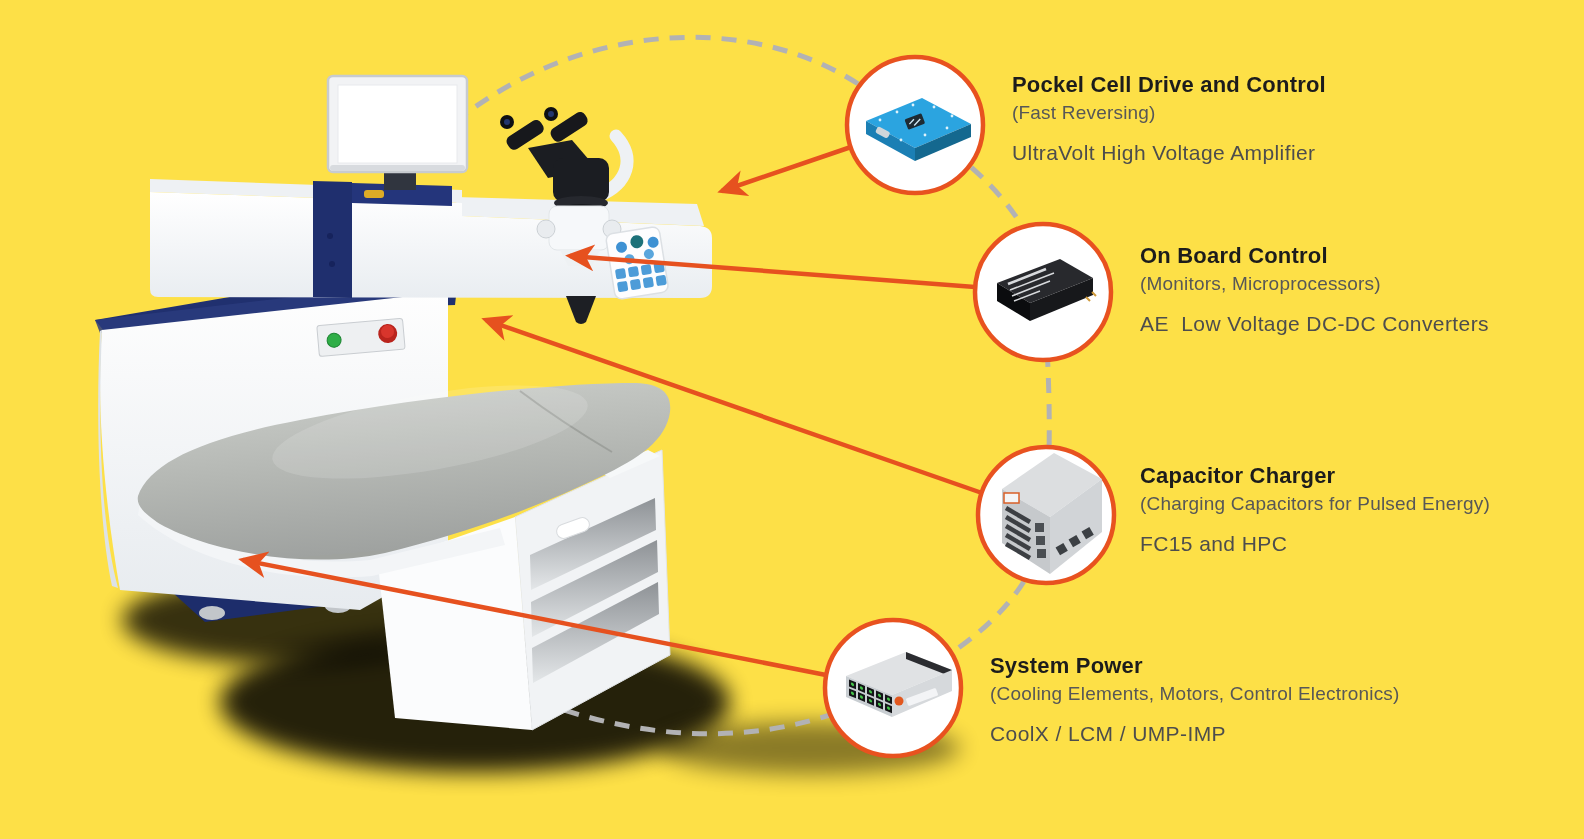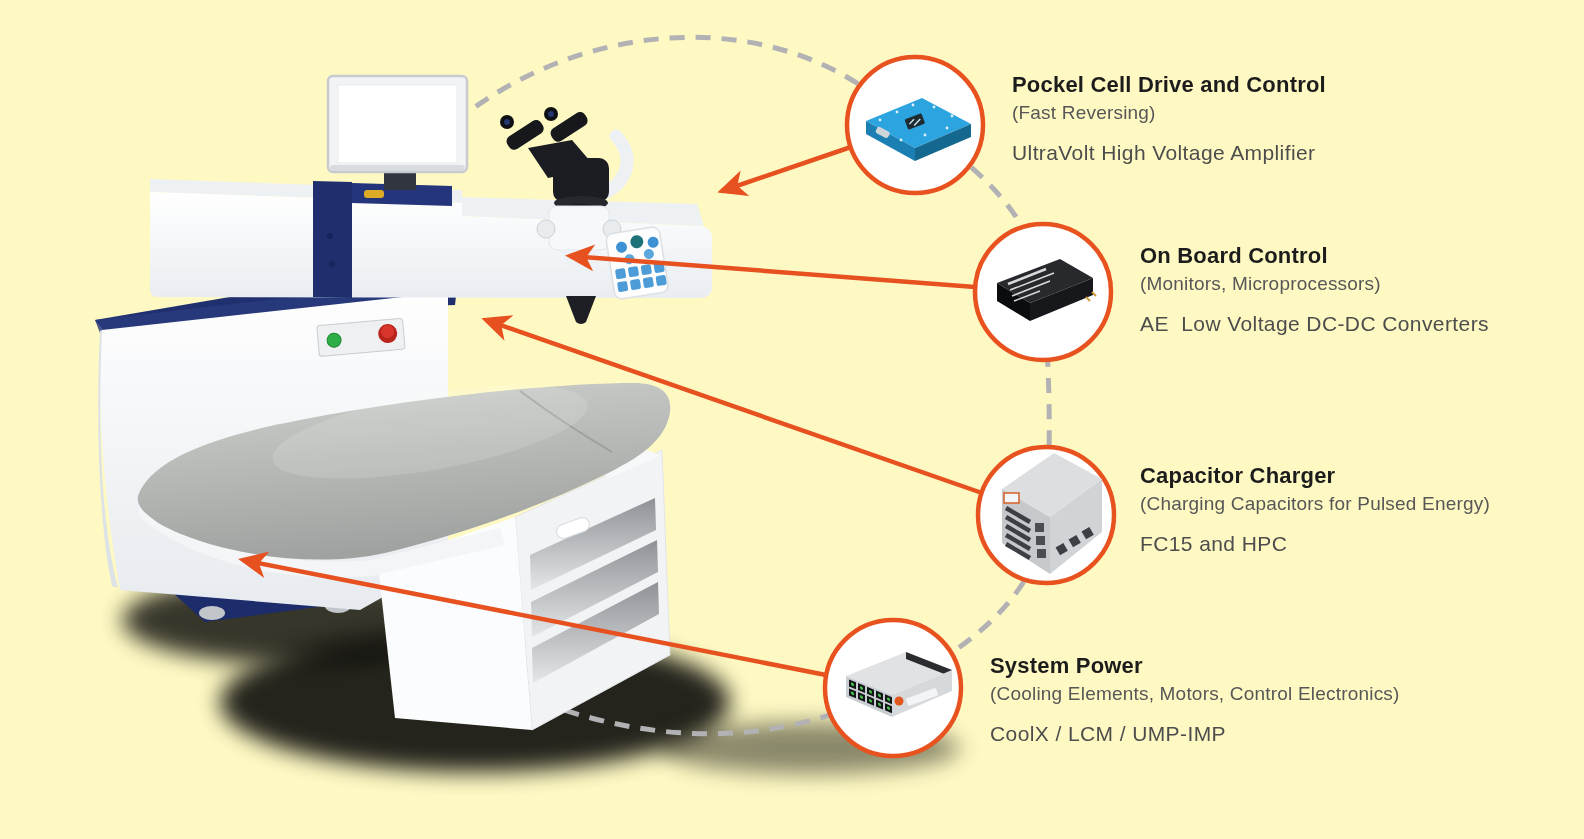--- a/index.html
+++ b/index.html
@@ -1,16 +1,16 @@
 <!DOCTYPE html>
 <html><head>
 <meta charset="utf-8">
 <style>
   html,body{margin:0;padding:0;background:#ffffff;}
-  #stage{position:relative;width:1584px;height:839px;overflow:hidden;background:#fef9c3;
+  #stage{position:relative;width:1584px;height:839px;overflow:hidden;background:#fde047;
          font-family:"Liberation Sans",sans-serif;}
   #art{position:absolute;left:0;top:0;}
   .callout{position:absolute;width:600px;}
   .callout .title{font-size:22px;font-weight:700;color:#1c1c1c;line-height:26px;letter-spacing:.2px;}
   .callout .subtitle{font-size:19px;color:#575757;line-height:23px;margin-top:3px;letter-spacing:.2px;}
   .callout .products{font-size:21px;color:#4d4d4d;line-height:25px;margin-top:16px;letter-spacing:.4px;white-space:pre-wrap;}
   #co-1{left:1012px;top:72px;}
   #co-2{left:1140px;top:243px;}
   #co-3{left:1140px;top:463px;}
   #co-4{left:990px;top:653px;}

